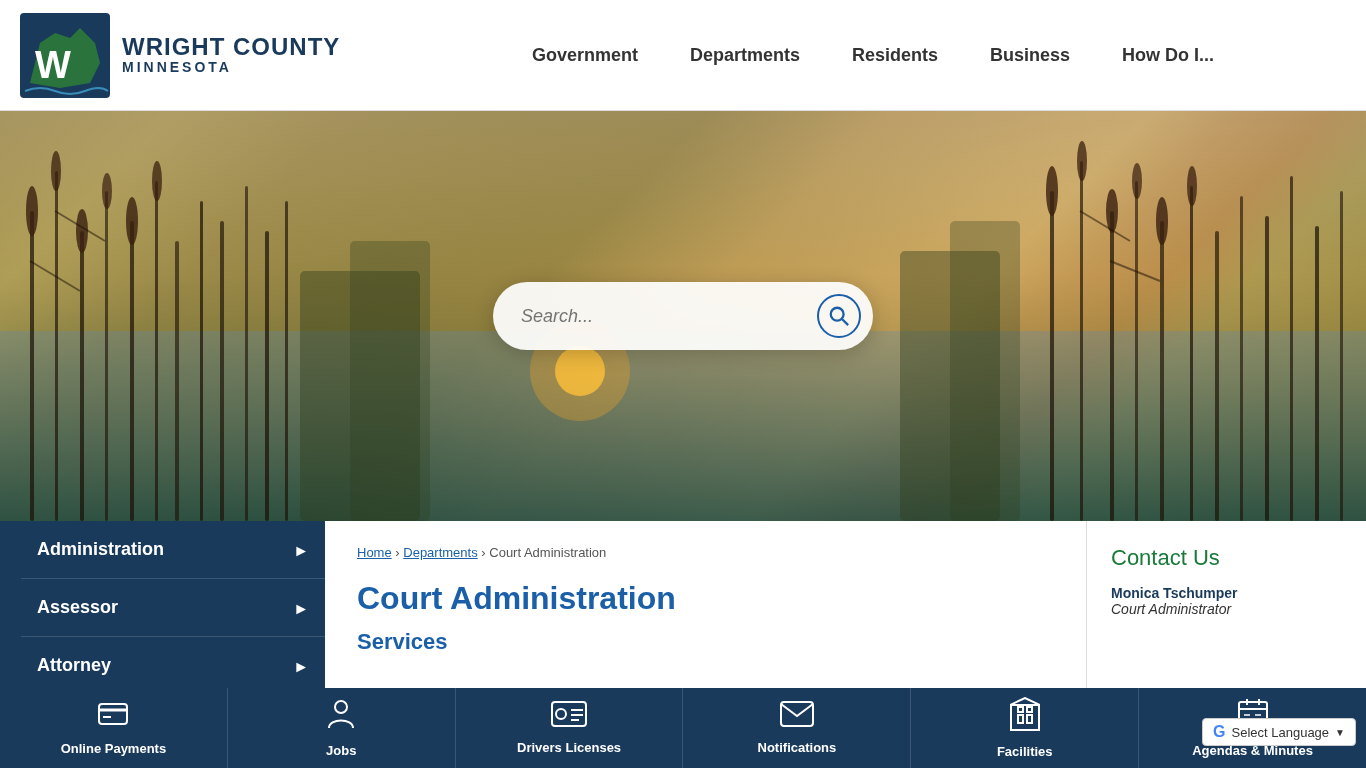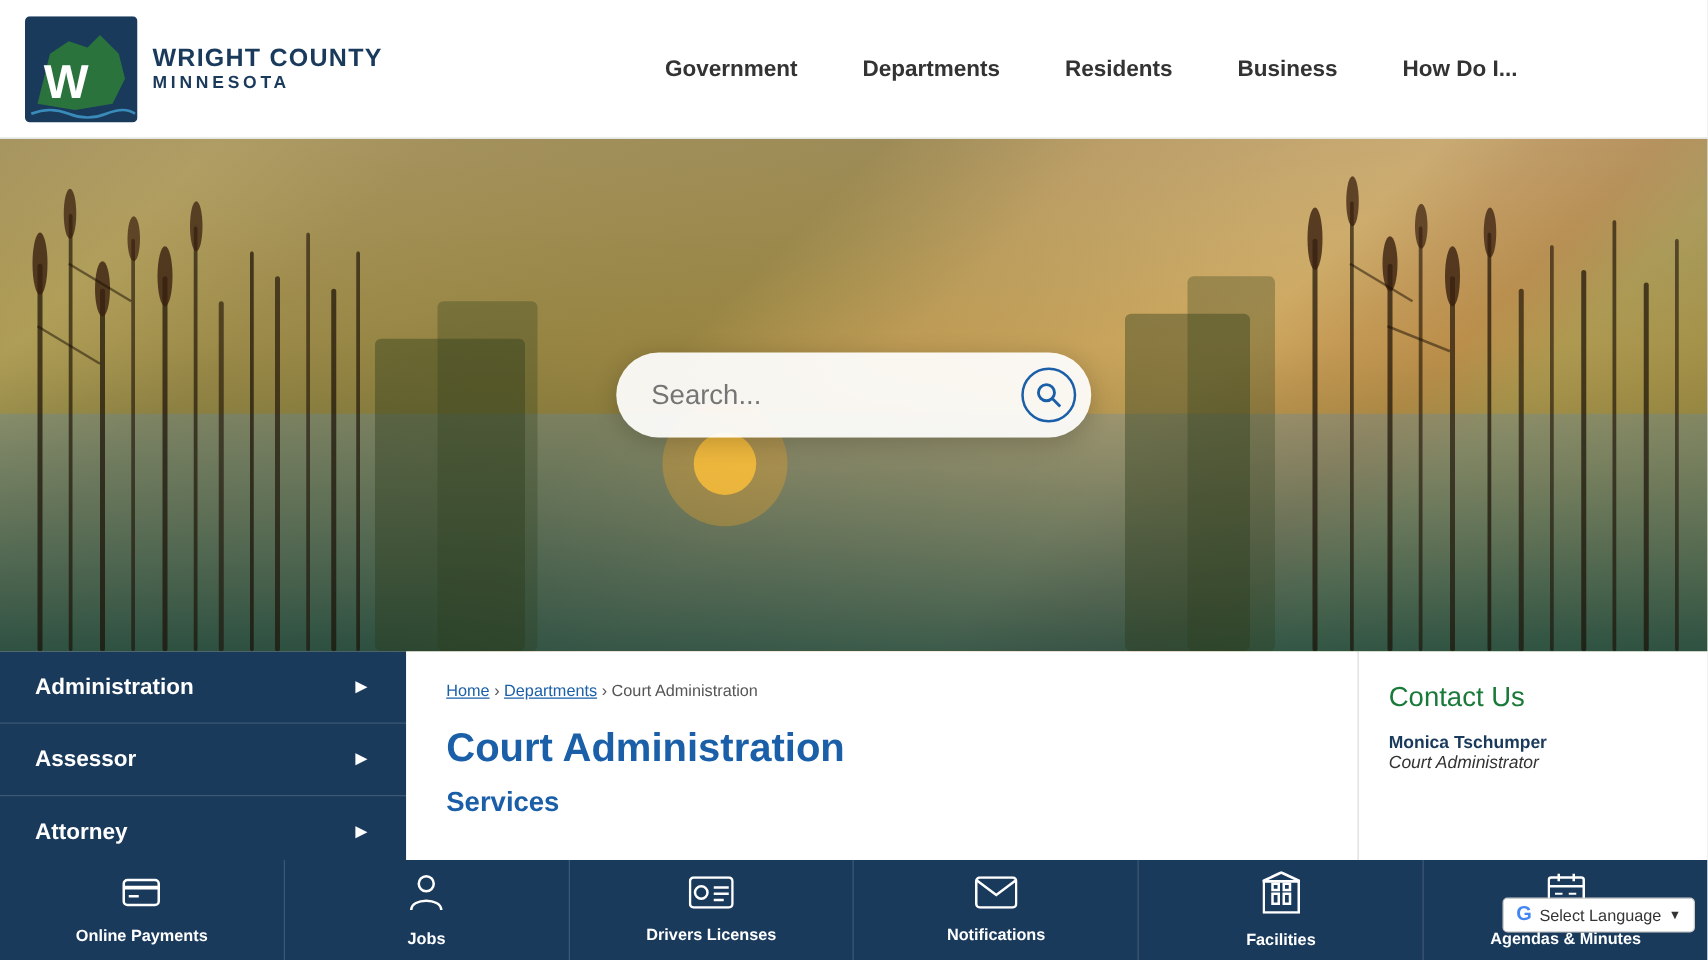--- a/index.html
+++ b/index.html
@@ -25,21 +25,21 @@
     .logo-icon {
       width: 90px;
       height: 85px;
       flex-shrink: 0;
     }
     .logo-text {
       display: flex;
       flex-direction: column;
     }
     .logo-name {
-      font-size: 20px;
+      font-size: 24px;
       font-weight: 900;
       color: #1a3a5c;
       line-height: 1;
       letter-spacing: 1px;
       text-transform: uppercase;
     }
     .logo-sub {
       font-size: 14px;
       font-weight: 700;
       color: #1a3a5c;
@@ -98,24 +98,25 @@
       align-items: center;
       background: rgba(255,255,255,0.92);
       border-radius: 50px;
       padding: 12px 12px 12px 28px;
       width: 380px;
       box-shadow: 0 4px 20px rgba(0,0,0,0.2);
     }
     .search-input {
       border: none;
       background: transparent;
-      font-size: 22px;
+      font-size: 18px;
       color: #000000;
       flex: 1;
       outline: none;
+      font-style: italic;
     }
     .search-btn {
       width: 44px;
       height: 44px;
       border-radius: 50%;
       border: 2px solid #1a5fa8;
       background: transparent;
       display: flex;
       align-items: center;
       justify-content: center;
@@ -130,28 +131,29 @@
 
     
     .sidebar {
       width: 325px;
       background: #1a3a5c;
       flex-shrink: 0;
       padding-top: 0;
     }
     .sidebar-item {
       display: flex;
-      align-items: center;
+      align-items: flex-end;
       justify-content: space-between;
-      padding: 18px 28px;
+      padding: 18px 16px;
       border-bottom: 1px solid rgba(255,255,255,0.15);
       cursor: pointer;
       color: #fff;
       font-size: 18px;
       font-weight: 600;
+      margin-left: 21px;
     }
     .sidebar-arrow {
       color: #fff;
       font-size: 16px;
     }
 
     
     .main-content {
       flex: 1;
       background: #fff;

